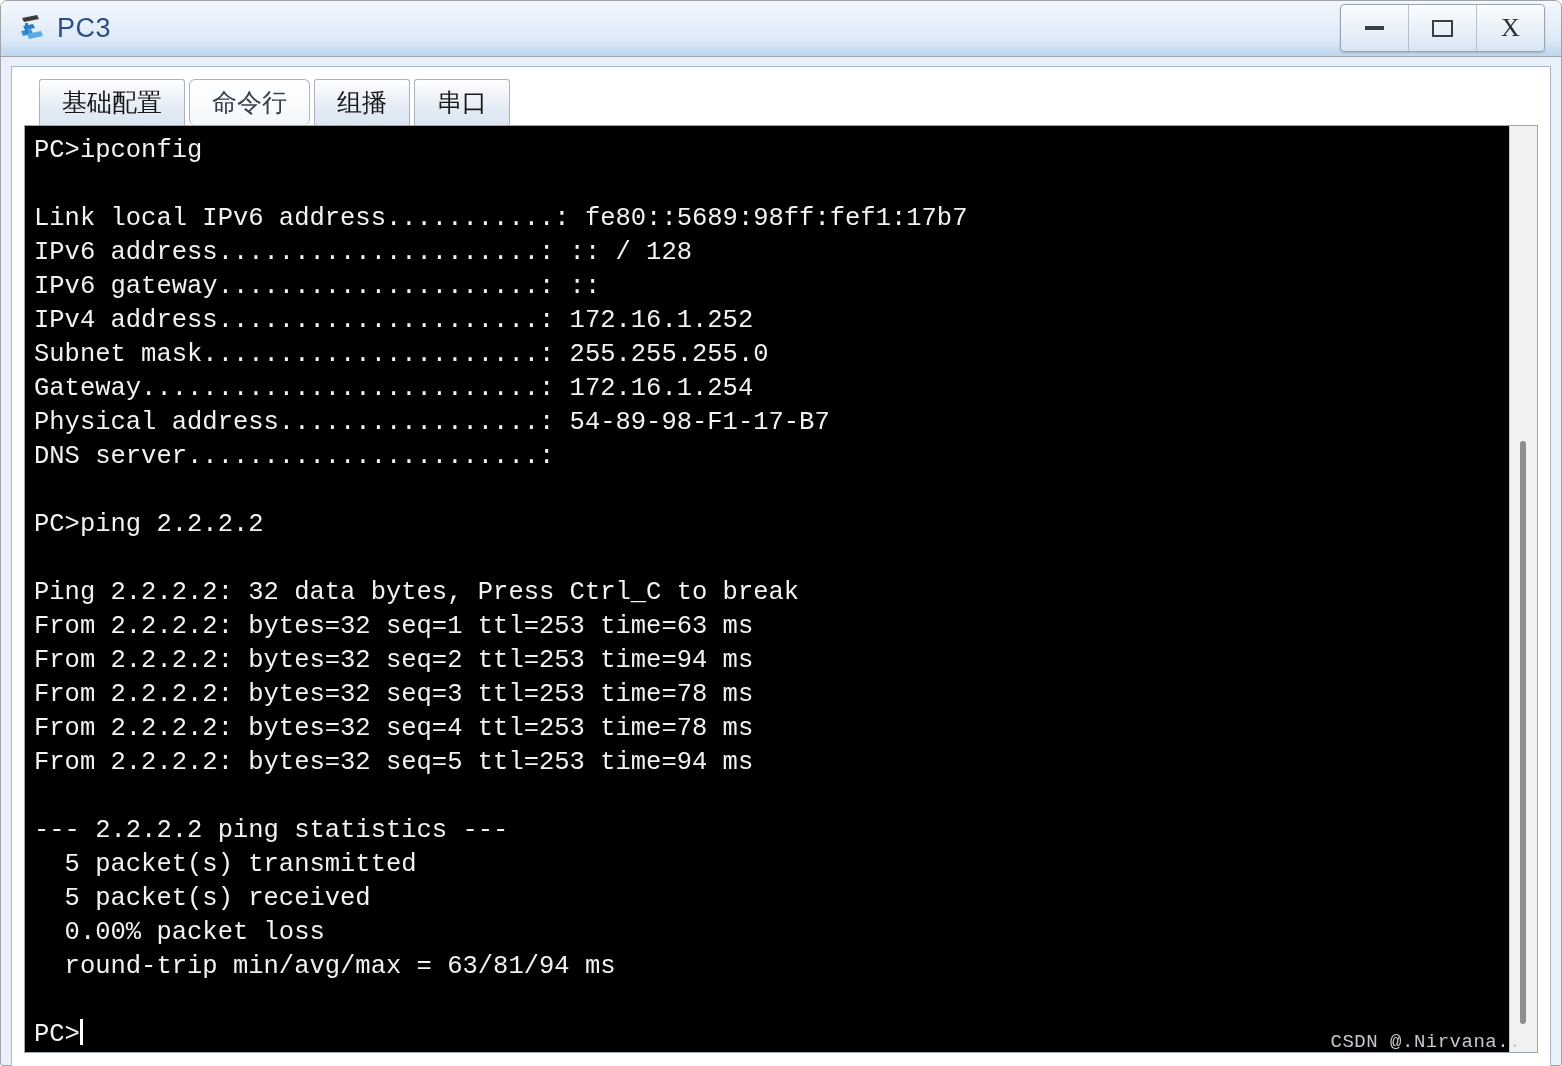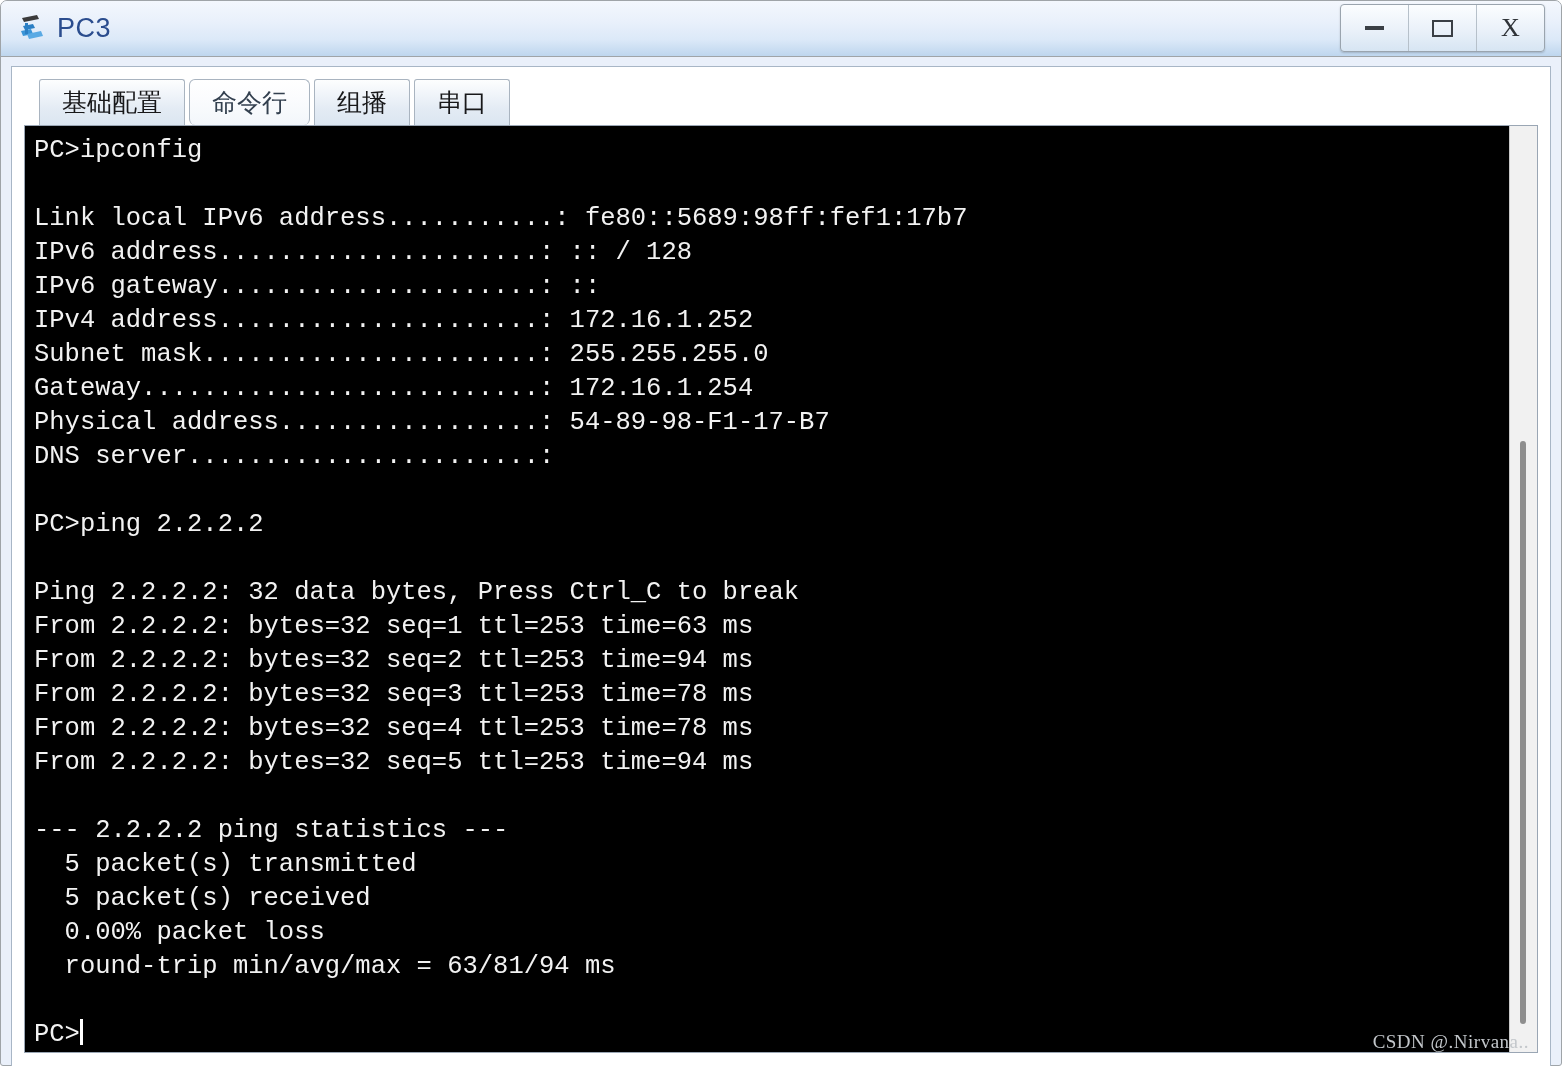--- a/index.html
+++ b/index.html
@@ -201,25 +201,25 @@
     width: 6px;
     top: 34%;
     height: 63%;
     background: #8e8e8e;
     border-radius: 3px;
   }
 
   
   .watermark {
     position: absolute;
-    right: 32px;
+    right: 40px;
     bottom: 12px;
     font-size: 19px;
     color: #c3c7cb;
-    font-family: Liberation Serif, serif;
+    font-family: Liberation Mono, monospace;
     letter-spacing: 0.5px;
     user-select: none;
   }
 </style>
 </head>
 <body>
 
 <div class="window">
 
   <div class="titlebar">

